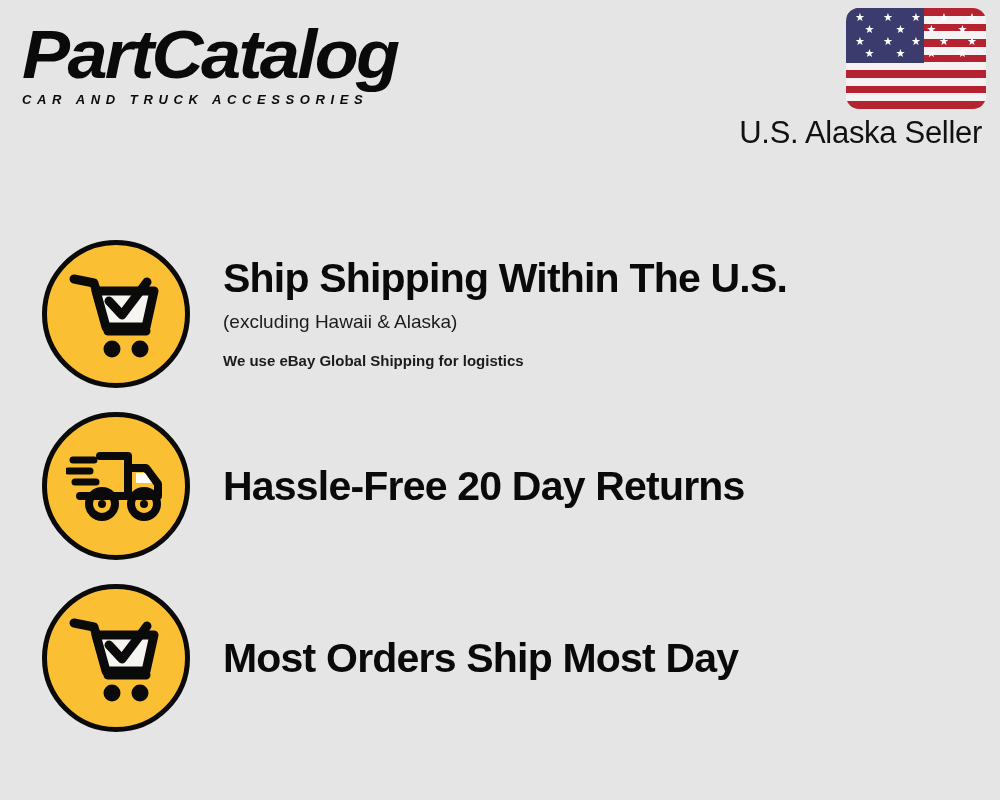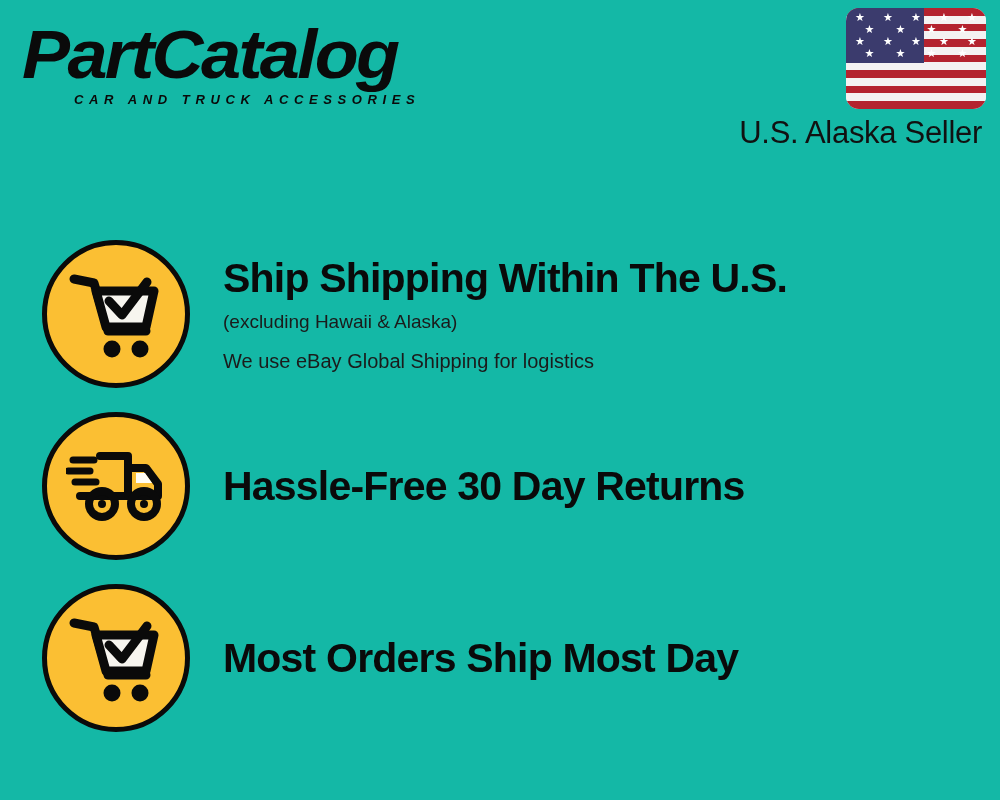--- a/index.html
+++ b/index.html
@@ -9,21 +9,21 @@
     background: #ffffff;
   }
   body {
     font-family: "Liberation Sans", sans-serif;
     -webkit-font-smoothing: antialiased;
   }
   #banner {
     position: relative;
     width: 1000px;
     height: 800px;
-    background: #14b8a6;
+    background: #e5e5e5;
     overflow: hidden;
   }
 
   
   .logo-block {
     position: absolute;
     left: 22px;
     top: 18px;
     width: 470px;
     height: 100px;
@@ -37,21 +37,20 @@
     line-height: 72px;
     letter-spacing: -2.5px;
     color: #0a0a0a;
     transform: scaleX(1.06);
     transform-origin: left center;
     white-space: nowrap;
   }
   .logo-tagline {
     display: block;
     margin-top: 2px;
-    margin-left: 52px;
     font-family: "Liberation Sans", sans-serif;
     font-style: italic;
     font-weight: 700;
     font-size: 13px;
     line-height: 15px;
     letter-spacing: 5.6px;
     color: #0a0a0a;
     white-space: nowrap;
   }
 
@@ -184,22 +183,22 @@
     font-weight: 700;
     font-size: 21px;
     line-height: 27px;
     color: #0a0a0a;
     white-space: nowrap;
   }
   .f-sub3 {
     display: block;
     margin-top: 10px;
     font-family: "Liberation Sans", sans-serif;
-    font-weight: 400;
-    font-size: 20px;
+    font-weight: 700;
+    font-size: 15px;
     line-height: 28px;
     color: #1b1b1b;
     white-space: nowrap;
   }
 </style>
 </head>
 <body>
 
 <div id="banner">
 
@@ -274,21 +273,21 @@
             <line x1="24" y1="23" x2="2" y2="23" stroke="#0a0a0a" stroke-width="7" stroke-linecap="round"></line>
             <line x1="30" y1="34" x2="9" y2="34" stroke="#0a0a0a" stroke-width="7" stroke-linecap="round"></line>
             <circle cx="36" cy="56" r="13" fill="none" stroke="#0a0a0a" stroke-width="8"></circle>
             <circle cx="36" cy="56" r="4" fill="#0a0a0a"></circle>
             <circle cx="78" cy="56" r="13" fill="none" stroke="#0a0a0a" stroke-width="8"></circle>
             <circle cx="78" cy="56" r="4" fill="#0a0a0a"></circle>
           </svg>
         </div>
       </div>
       <div class="feature-text">
-        <span class="f-title">Hassle-Free 30 Day Returns</span>
+        <span class="f-title">Hassle-Free 20 Day Returns</span>
       </div>
     </div>
 
     <div class="feature-row">
       <div class="icon-wrap">
         <div class="icon-circle">
           <svg width="96" height="90" viewBox="0 0 96 90" aria-hidden="true">
             <path d="M6 10 L26 14 L40 62 L78 62" fill="none" stroke="#0a0a0a" stroke-width="9" stroke-linecap="round" stroke-linejoin="round"></path>
             <path d="M28 22 L86 22 L78 58 L38 58 Z" fill="#f7f5ef" stroke="#0a0a0a" stroke-width="9" stroke-linejoin="round"></path>
             <path d="M41 32 L54 46 L79 13" fill="none" stroke="#0a0a0a" stroke-width="9" stroke-linecap="round" stroke-linejoin="round"></path>

